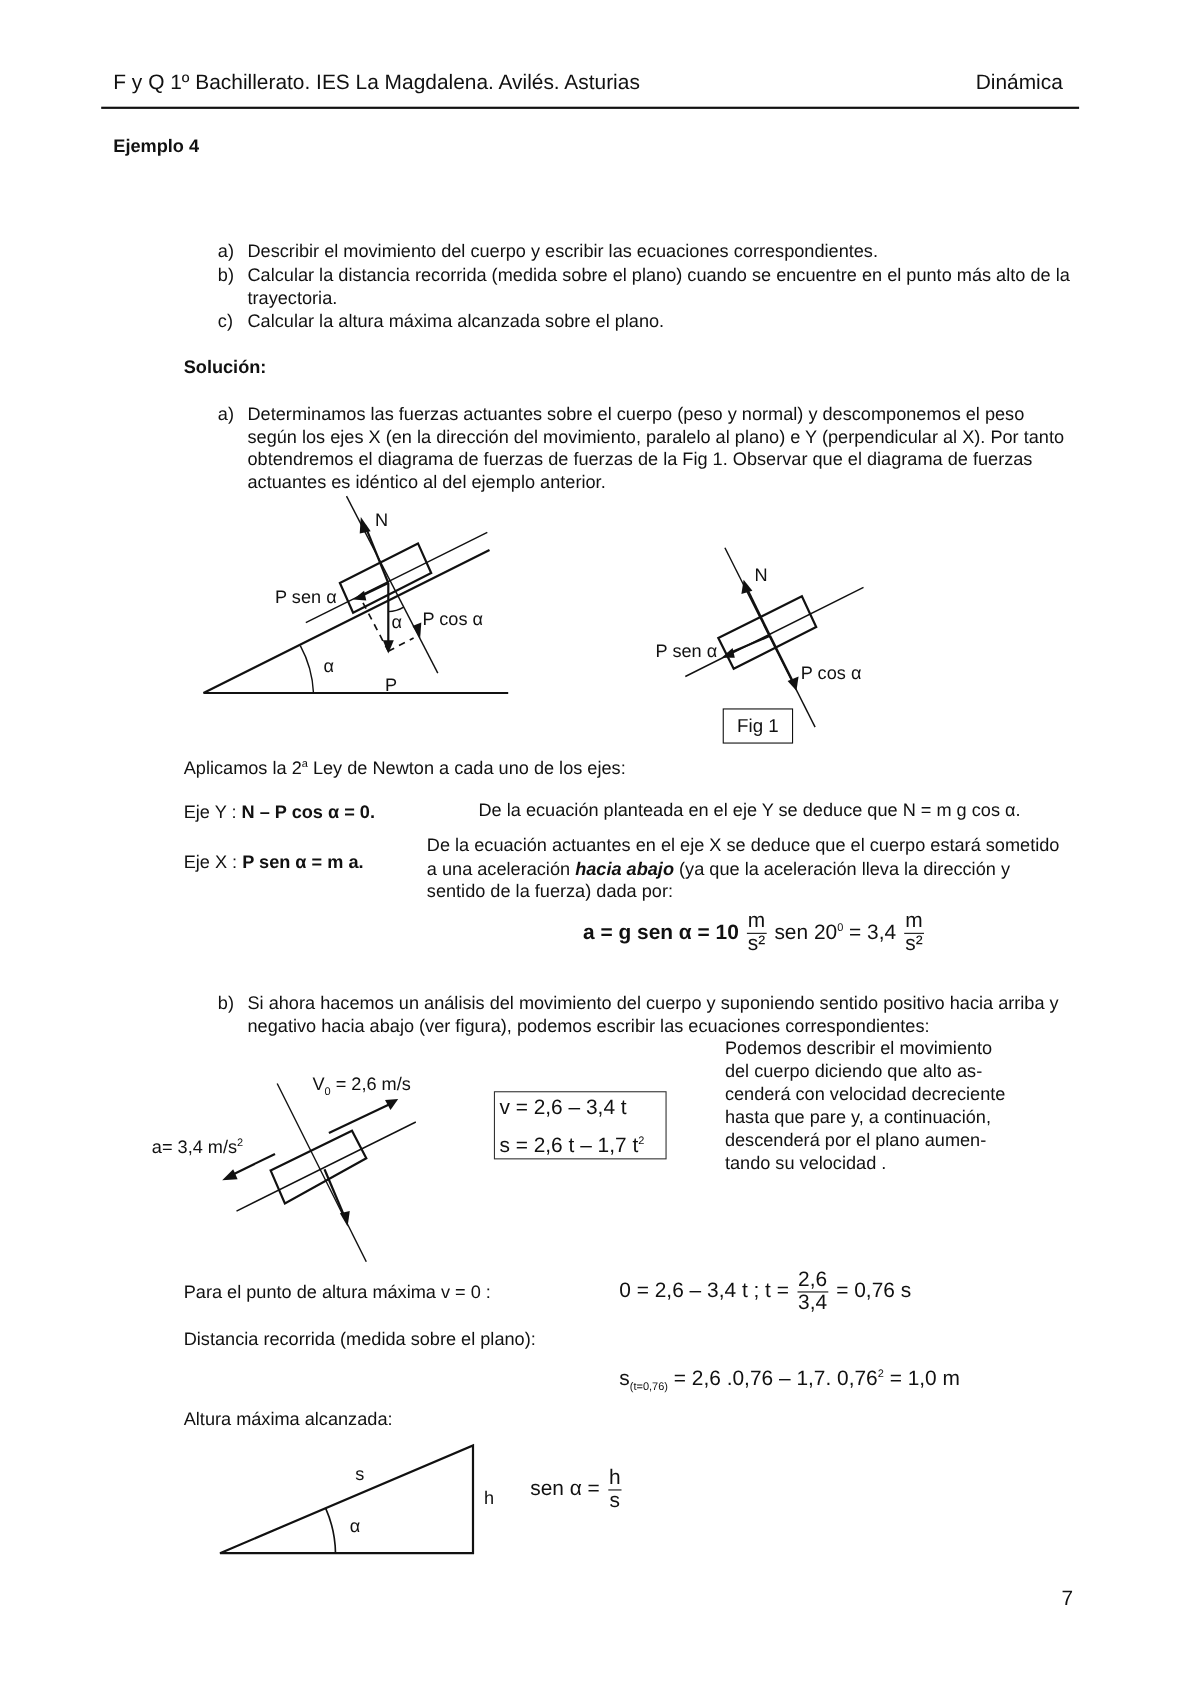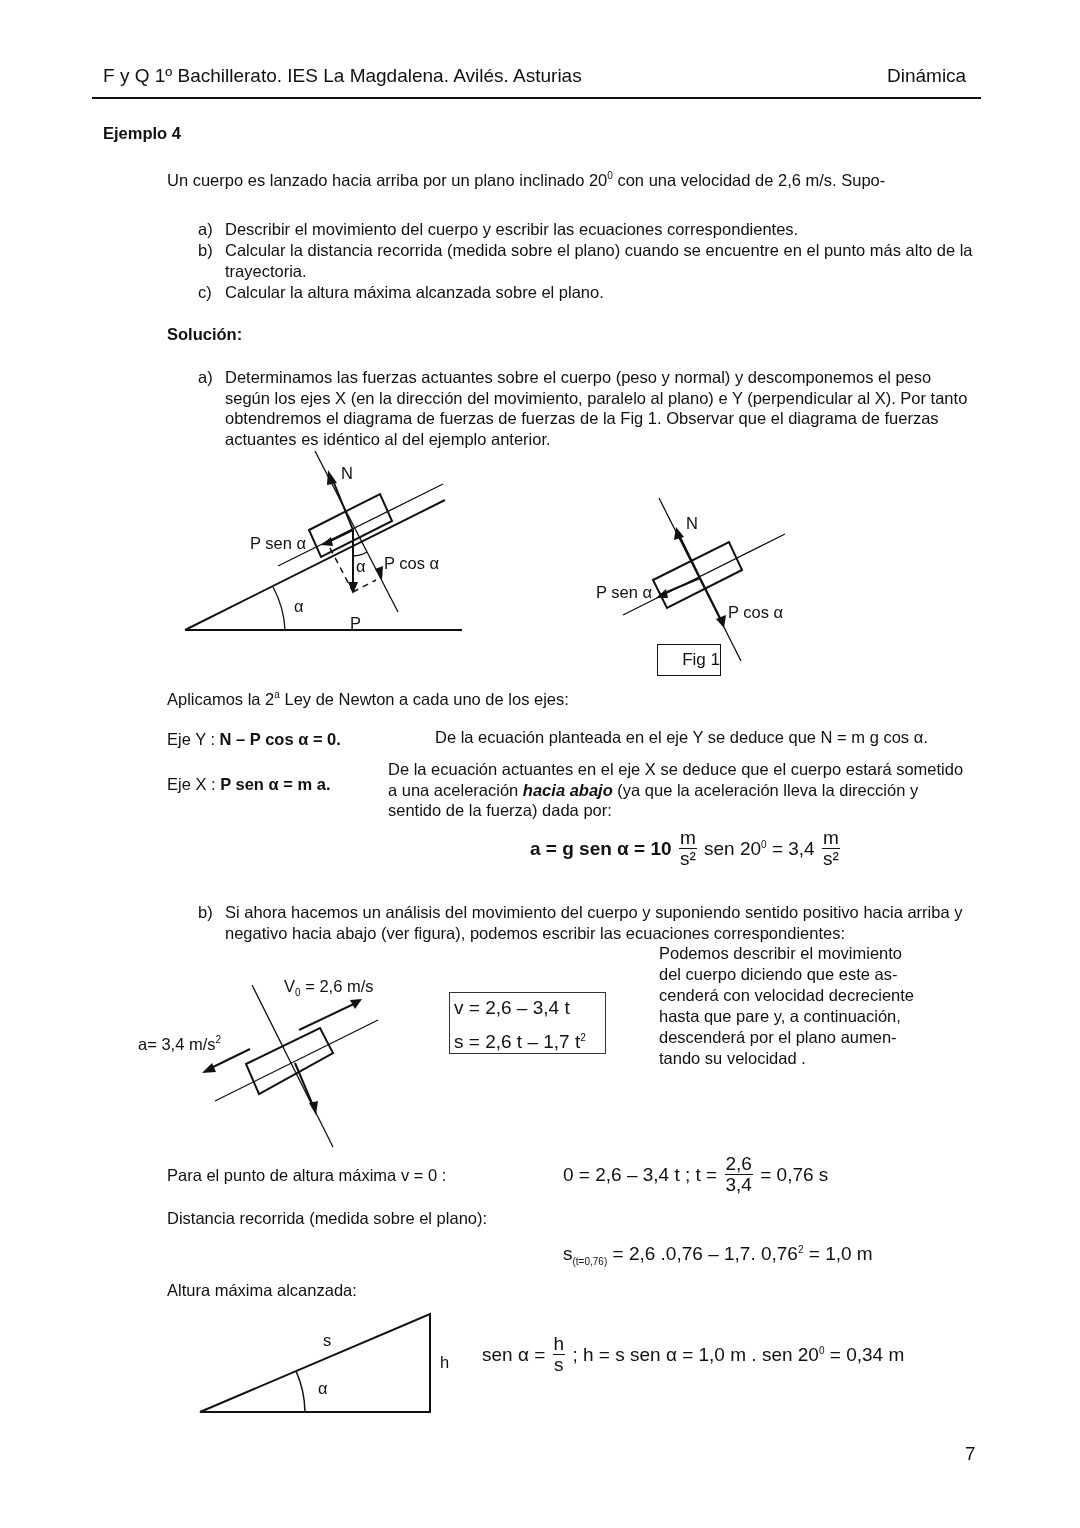--- a/index.html
+++ b/index.html
@@ -15,34 +15,33 @@
   .li .txt { position:absolute; left:27px; width:750px; }
   svg { position:absolute; overflow:visible; }
   .frac { display:inline-flex; flex-direction:column; align-items:center; vertical-align:middle; margin:0 2px; }
   .frac .n { border-bottom:1.3px solid #111; padding:0 1px; line-height:20px; }
   .frac .d { line-height:20px; }
   sup { font-size:10px; }
   sub { font-size:10px; }
   .boxeq { position:absolute; left:449px; top:992px; width:157px; height:62px; border:1.5px solid #333;
            font-size:19px; line-height:30px; padding-left:4px; box-sizing:border-box; }
   .fig1 { position:absolute; left:657px; top:644px; width:64px; height:32px; border:1.5px solid #111;
-          box-sizing:border-box; font-size:17px; text-align:right; line-height:29px; }
+          box-sizing:border-box; font-size:17px; text-align:center; line-height:29px; }
   .eq { font-size:19px; }
 </style>
 </head>
 <body>
 
 <div class="abs hdr" style="left:103px;">F y Q 1º Bachillerato. IES La Magdalena. Avilés. Asturias</div>
 <div class="abs hdr" style="left:887px;">Dinámica</div>
 <div class="rule"></div>
 
 <div class="abs t17 b" style="left:103px; top:123px;">Ejemplo 4</div>
 
 <div class="abs t17" style="left:167px; top:166px; width:800px;">
-  <div><span>Un cuerpo es lanzado hacia arriba por un plano inclinado 20</span><sup>0</sup><span> con una velocidad de 2,6 m/s. Supo-</span></div>
 </div>
 
 <div class="li" style="top:219px;">
   <span class="lbl">a)</span>
   <span class="txt">Describir el movimiento del cuerpo y escribir las ecuaciones correspondientes.</span>
 </div>
 <div class="li" style="top:240px;">
   <span class="lbl">b)</span>
   <span class="txt" style="width:750px;">Calcular la distancia recorrida (medida sobre el plano) cuando se encuentre en el punto más alto de la trayectoria.</span>
 </div>
@@ -173,21 +172,21 @@
   <span>a= 3,4 m/s</span><sup>2</sup>
 </div>
 
 <div class="boxeq">
   <div>v = 2,6 – 3,4 t</div>
   <div><span>s = 2,6 t – 1,7 t</span><sup>2</sup></div>
 </div>
 
 <div class="abs" style="left:659px; top:943px; font-size:16.5px; line-height:21px;">
   <div>Podemos describir el movimiento</div>
-  <div>del cuerpo diciendo que este as-</div>
+  <div>del cuerpo diciendo que alto as-</div>
   <div>cenderá con velocidad decreciente</div>
   <div>hasta que pare y, a continuación,</div>
   <div>descenderá por el plano aumen-</div>
   <div>tando su velocidad .</div>
 </div>
 
 <div class="abs t17" style="left:167px; top:1165px;">Para el punto de altura máxima v = 0 :</div>
 <div class="abs eq" style="left:563px; top:1154px;">
   <span style="vertical-align:middle;">0 = 2,6 – 3,4 t ; t =</span>
   <span class="frac">
@@ -211,16 +210,15 @@
 </svg>
 <div class="abs t17" style="left:323px; top:1330px;">s</div>
 <div class="abs t17" style="left:318px; top:1378px;">α</div>
 <div class="abs t17" style="left:440px; top:1352px;">h</div>
 <div class="abs eq" style="left:482px; top:1334px;text-align:right;">
   <span style="vertical-align:middle;">sen α =</span>
   <span class="frac">
       <span class="n">h</span>
       <span class="d">s</span>
     </span>
-  <span style="vertical-align:middle;"><span>; h = s sen α = 1,0 m . sen 20</span><sup>0</sup><span> = 0,34 m</span></span>
 </div>
 
 <div class="abs" style="left:965px; top:1443px; font-size:19px;">7</div>
 
 </body></html>

